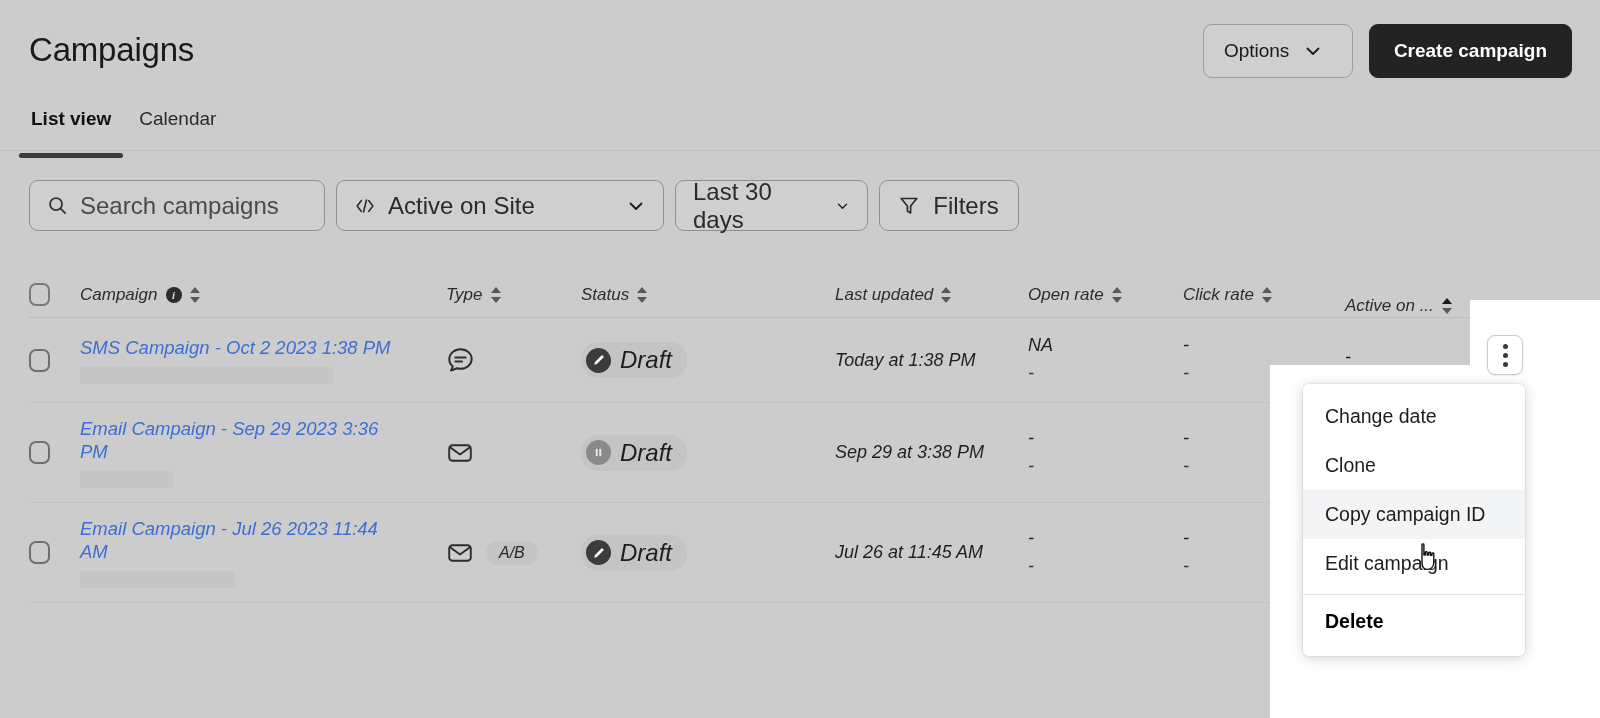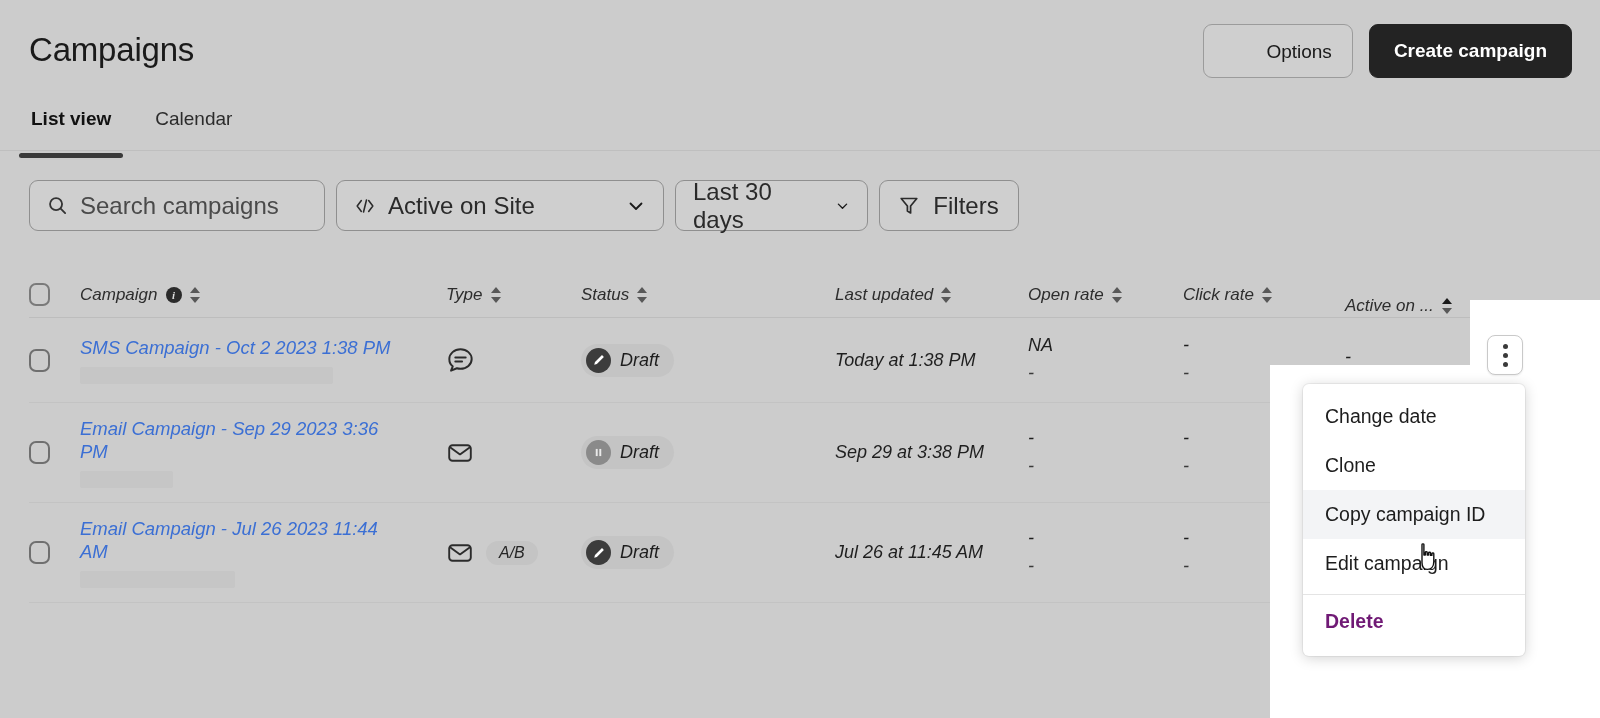--- a/index.html
+++ b/index.html
@@ -19,32 +19,32 @@
   
   .hdr{ position:relative; height:104px; }
   .title{
     position:absolute; left:29px; top:31px;
     font-size:33px; font-weight:400; letter-spacing:-0.2px; color:#1a1a1a;
   }
   .hdr-actions{ position:absolute; right:28px; top:24px; display:flex; gap:16px; align-items:center; }
   .btn-options{
     height:54px; min-width:150px; padding:16px 20px;
     background:#cfcfcf; border:1px solid #9b9b9b; border-radius:9px;
-    display:flex; align-items:flex-end; gap:14px;
-    font-size:19px; color:#1a1a1a; cursor:pointer;flex-direction:column;
+    display:flex; align-items:center; gap:14px;
+    font-size:19px; color:#1a1a1a; cursor:pointer;
   }
   .btn-create{
     height:54px; padding:0 24px;
     background:#232323; border:1px solid #232323; border-radius:9px;
     display:flex; align-items:center; justify-content:center;
     font-size:19px; font-weight:600; color:#ffffff; cursor:pointer;
   }
 
   
-  .tabs{ position:relative; height:50px; padding-left:29px; display:flex; gap:40px; }
+  .tabs{ position:relative; height:50px; padding-left:29px; display:flex; gap:24px; }
   .tab{
     font-size:19px; color:#2b2b2b; padding:4px 2px 16px 2px;
     position:relative; cursor:pointer; white-space:nowrap;
   }
   .tab.active{ font-weight:700; color:#111; }
   .tab.active::after{
     content:""; position:absolute; left:-10px; right:-10px; bottom:-4px;
     height:5px; background:#3a3a3a; border-radius:3px;
   }
   .tabs-rule{ position:absolute; left:0; right:0; top:150px; height:1px; background:#bfbfbf; }
@@ -100,21 +100,21 @@
 
   .typecell{ display:flex; align-items:center; gap:12px; }
   .ab{
     background:#c4c4c4; border-radius:13px; padding:3px 13px;
     font-size:16px; color:#262626;
   }
 
   .badge{
     display:inline-flex; align-items:center; gap:9px;
     background:#c4c4c4; border-radius:17px; padding:4px 15px 4px 5px;
-    font-size:18px; color:#1d1d1d;
+    font-size:24px; color:#1d1d1d;
   }
   .bdot{ width:25px; height:25px; border-radius:50%; display:inline-flex; align-items:center; justify-content:center; }
   .bdot.dark{ background:#3c3c3c; }
   .bdot.grey{ background:#8a8a8a; }
 
   .stacked{ line-height:1.55; font-size:18px; }
   .muted{ color:#3a3a3a; }
 
   .sorticon{ display:inline-block; width:11px; height:18px; position:relative; }
   .sorticon i{ position:absolute; left:0; width:0; height:0; border-left:5px solid transparent; border-right:5px solid transparent; }
@@ -145,21 +145,21 @@
   .menu{
     position:absolute; left:1303px; top:384px; width:222px;
     background:#ffffff; border-radius:6px;
     box-shadow:0 2px 14px rgba(0,0,0,.18), 0 0 0 1px rgba(0,0,0,.05);
     padding:8px 0 10px 0; pointer-events:auto;
   }
   .mi{
     padding:13px 0 13px 22px; font-size:19.5px; color:#1d1d1d; cursor:pointer; white-space:nowrap;
   }
   .mi.hover{ background:#f3f4f6; }
-  .mi.danger{ color:#701a75; font-weight:600; }
+  .mi.danger{ color:#000000; font-weight:600; }
   .msep{ height:1px; background:#e4e4e4; margin:6px 0 2px 0; }
 
   .cursor{ position:absolute; left:1416px; top:543px; width:26px; height:28px; pointer-events:none; }
 </style>
 </head>
 <body>
 
 <div id="page">
 
   <div class="hdr">

